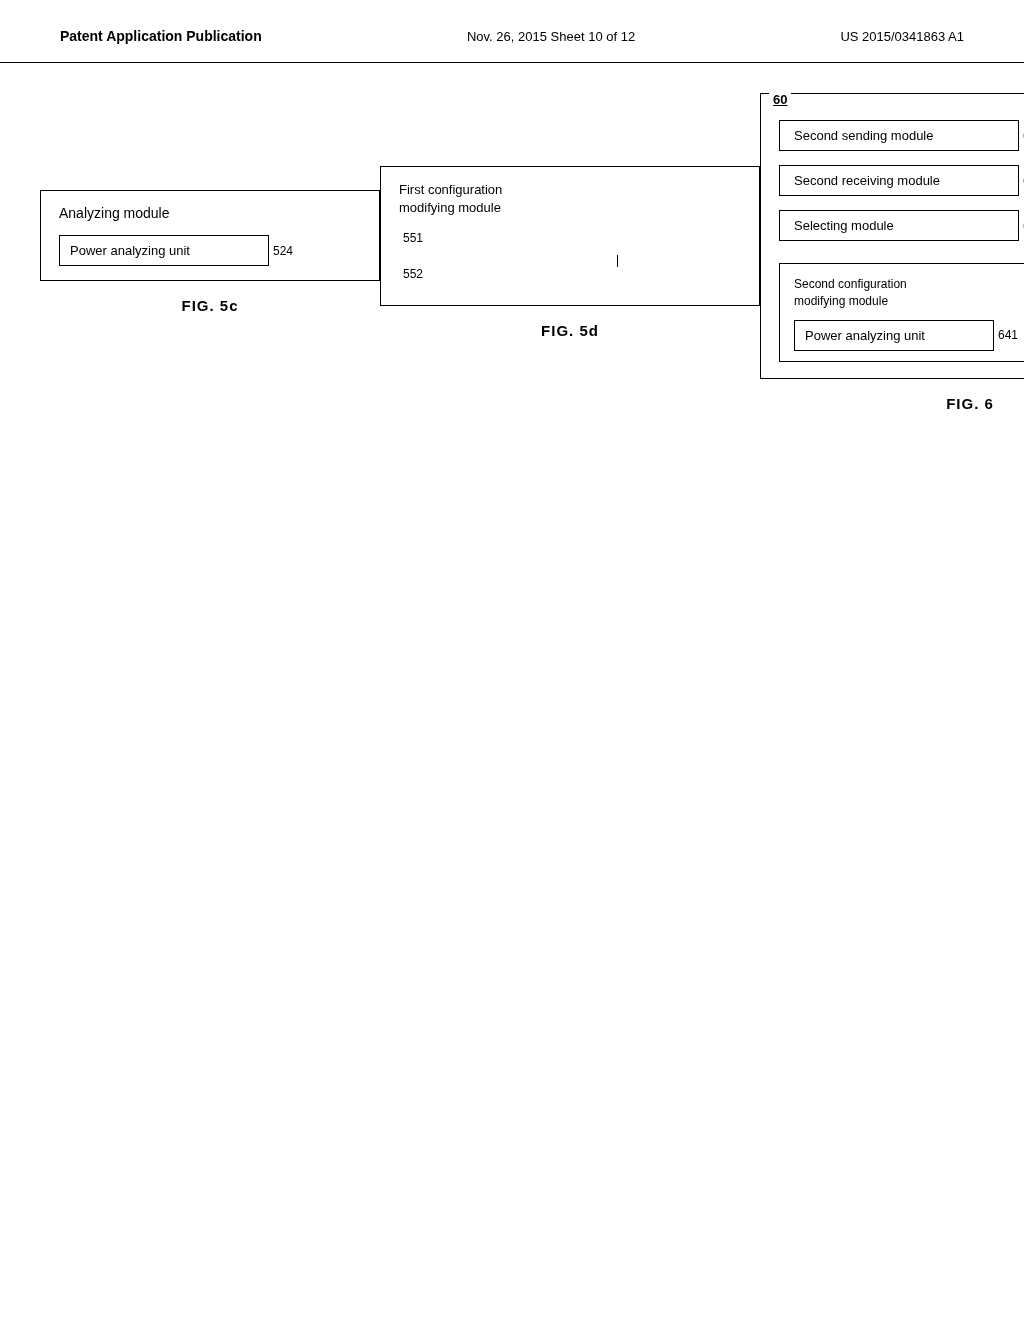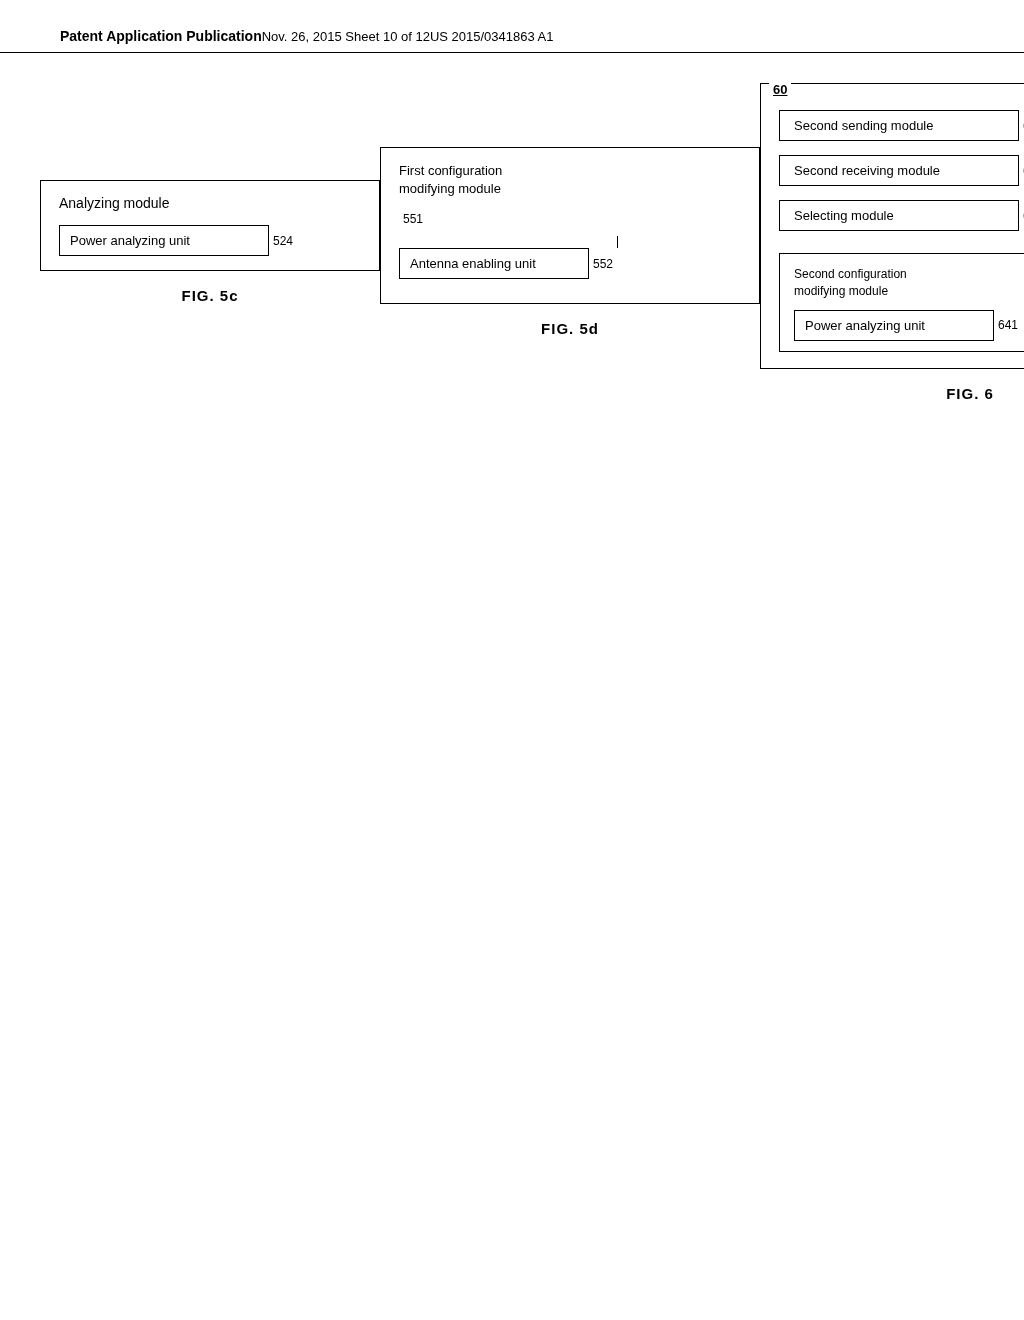--- a/index.html
+++ b/index.html
@@ -8,23 +8,23 @@
       font-family: Arial, sans-serif;
       width: 1024px;
       min-height: 1320px;
       position: relative;
       color: #000;
     }
 
     
     .page-header {
       display: flex;
-      justify-content: flex-start;
+      justify-content: space-between;
       align-items: baseline;
-      padding: 28px 60px 8px 60px;
+      padding: 28px 60px 18px 60px;
       border-bottom: 1px solid #000;
       margin-bottom: 30px;
     }
     .header-left {
       font-weight: bold;
       font-size: 14px;
     }
     .header-center {
       font-size: 13px;
     }
@@ -209,21 +209,20 @@
 
           <div class="fig5d-row">
             <span class="bracket-label">551</span>
           </div>
 
           <div style="margin-left: 95px;">
             <div class="v-connector" style="height:12px;"></div>
           </div>
 
           <div class="fig5d-row" style="margin-top:0;">
-            <div class="box fig5d-inner" style="width:190px;">Antenna enabling unit</div>
             <span class="bracket-label">552</span>
           </div>
         </div>
         <span class="outer-bracket-label">69</span>
       </div>
     </div>
     <div class="fig-label">FIG. 5d</div>
   </div>
 
   <div class="diagram fig6-container">

